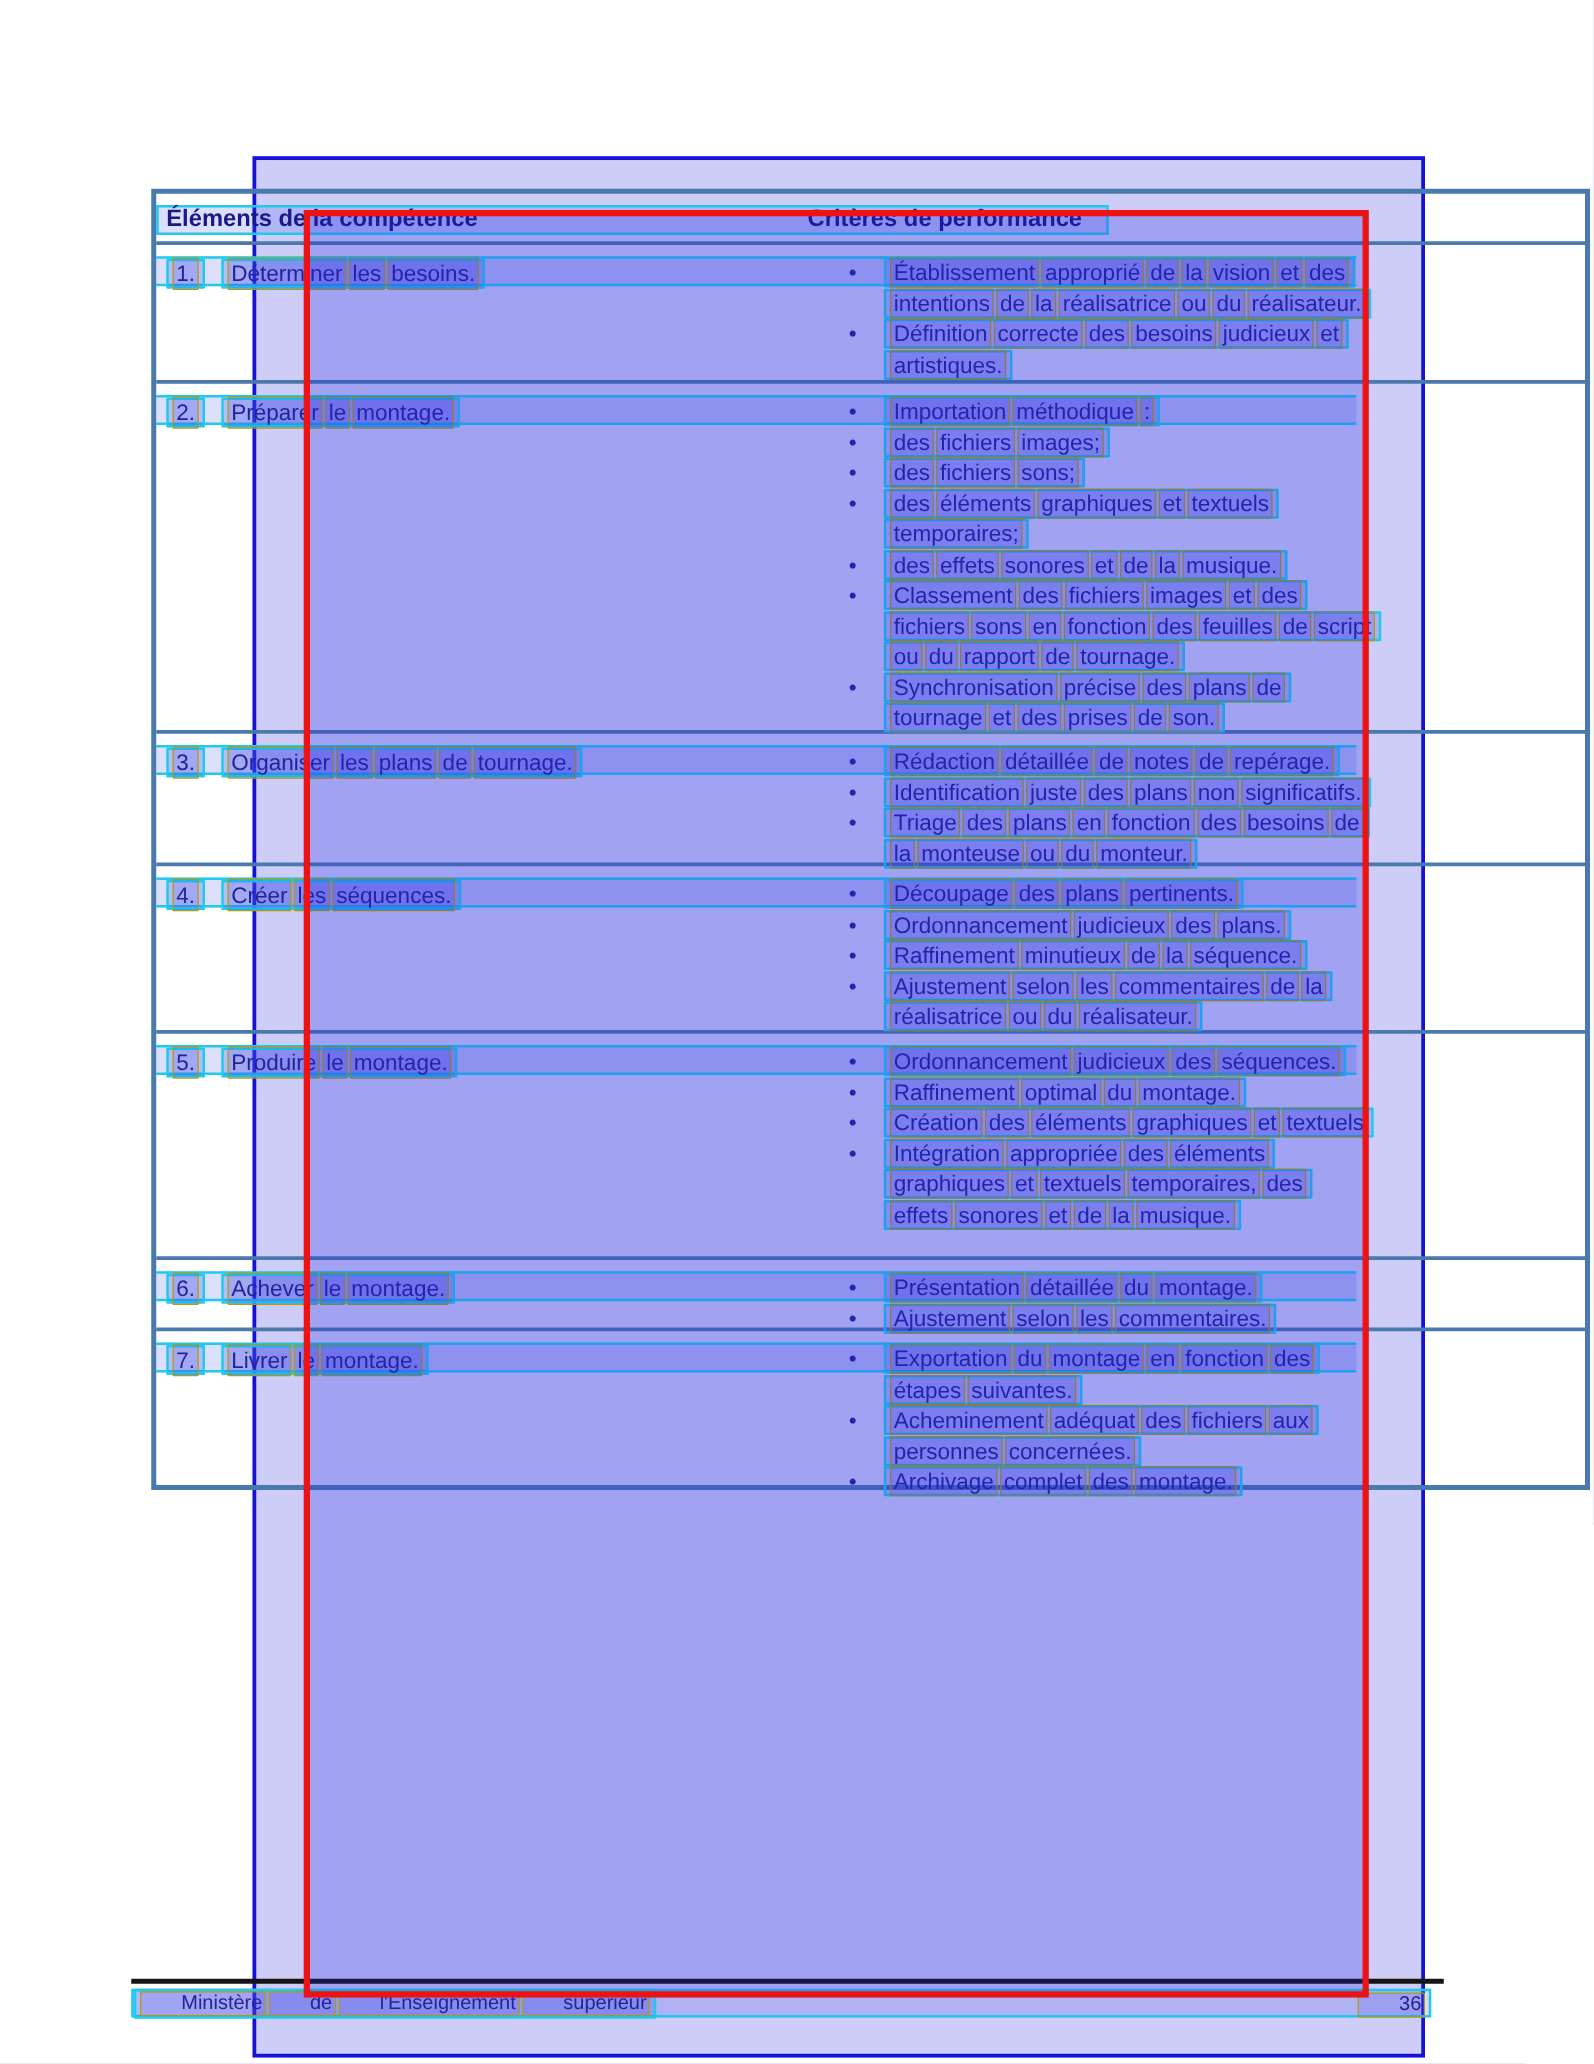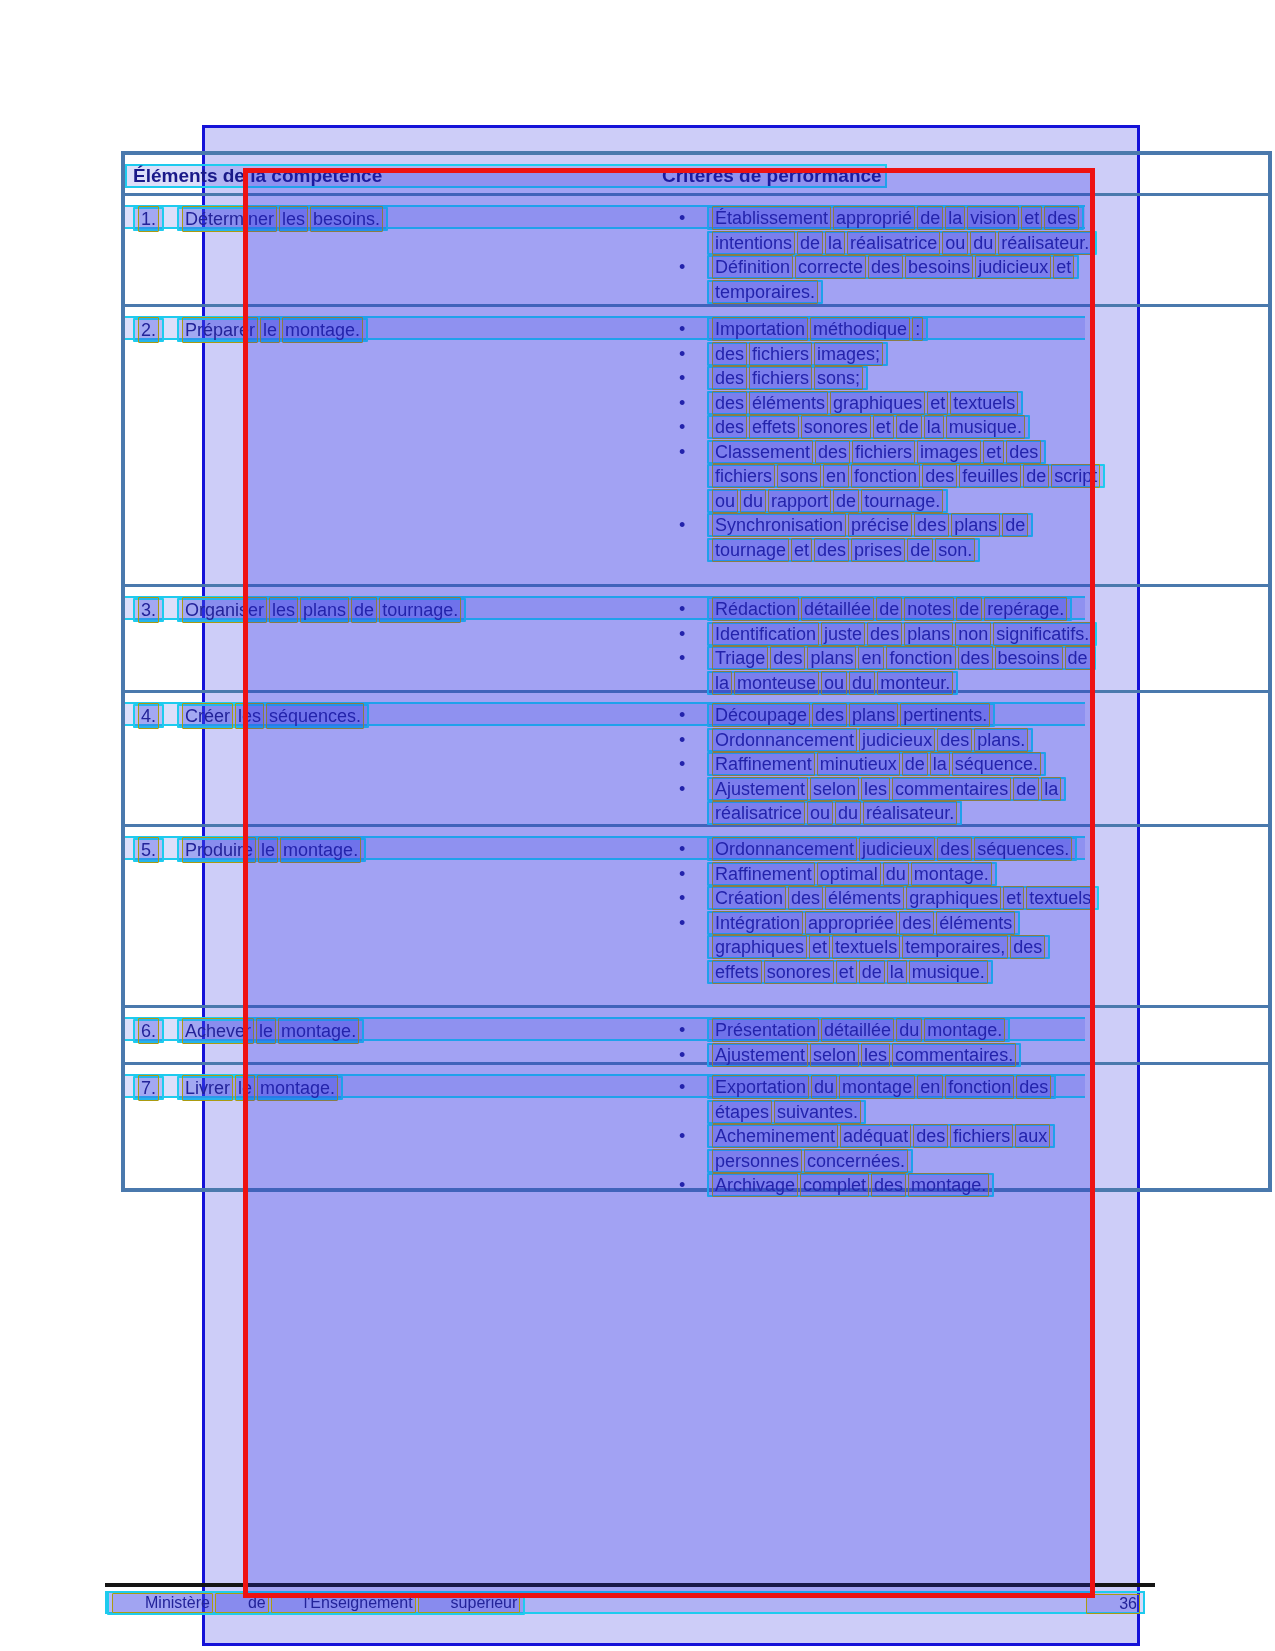--- a/index.html
+++ b/index.html
@@ -26,21 +26,21 @@
     background:rgba(60,80,230,0.18);
     border-top:2px solid #1ecbee;border-bottom:2px solid #1ecbee;
     box-sizing:border-box;z-index:0;
   }
   .t-header .band{width:762px;border:2px solid #1ecbee;}
   .hdr-text{
     position:absolute;top:10px;height:24px;line-height:22px;
     font-size:19px;font-weight:bold;color:#191989;z-index:1;white-space:nowrap;
   }
   .hdr-1{left:8px;}
-  .hdr-2{left:521px;margin-left:16px;}
+  .hdr-2{left:521px;}
   .elem{
     position:absolute;left:8px;top:10px;height:25px;line-height:24px;
     font-size:18px;color:#232399;z-index:1;white-space:nowrap;display:flex;align-items:center;
   }
   .crit{position:absolute;left:552px;top:10px;width:475px;z-index:1;}
   .cline{
     display:flex;align-items:center;height:24.5px;line-height:22px;
     font-size:18px;color:#232399;white-space:nowrap;
   }
   .bullet{
@@ -132,21 +132,21 @@
             <span class="word">correcte</span>
             <span class="word">des</span>
             <span class="word">besoins</span>
             <span class="word">judicieux</span>
             <span class="word">et</span>
           </span>
         </div>
         <div class="cline">
           <span class="cont-spacer"></span>
           <span class="seg">
-            <span class="word">temporaires.</span>
+            <span class="word">artistiques.</span>
           </span>
         </div>
       </div>
     </div>
     <div class="t-row" style="height: 280px;">
       <div class="band"></div>
       <div class="elem">
         <span class="seg num-seg">
           <span class="word">2.</span>
         </span>
@@ -182,20 +182,26 @@
           </span>
         </div>
         <div class="cline">
           <span class="bullet">•</span>
           <span class="seg">
             <span class="word">des</span>
             <span class="word">éléments</span>
             <span class="word">graphiques</span>
             <span class="word">et</span>
             <span class="word">textuels</span>
+          </span>
+        </div>
+        <div class="cline">
+          <span class="cont-spacer"></span>
+          <span class="seg">
+            <span class="word">temporaires;</span>
           </span>
         </div>
         <div class="cline">
           <span class="bullet">•</span>
           <span class="seg">
             <span class="word">des</span>
             <span class="word">effets</span>
             <span class="word">sonores</span>
             <span class="word">et</span>
             <span class="word">de</span>

